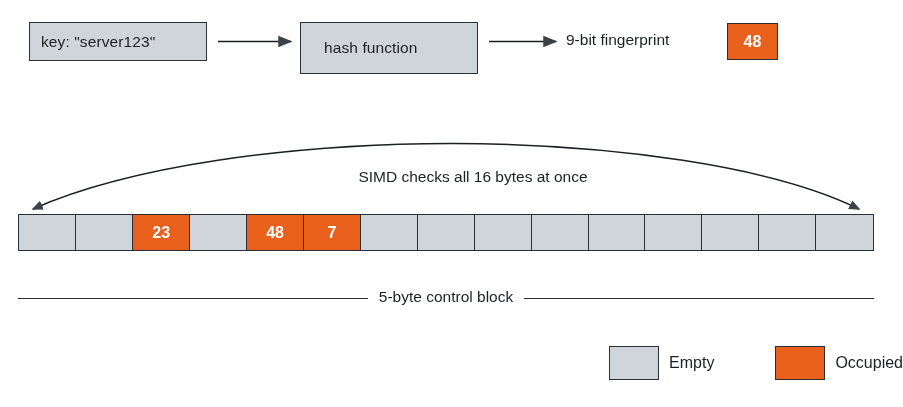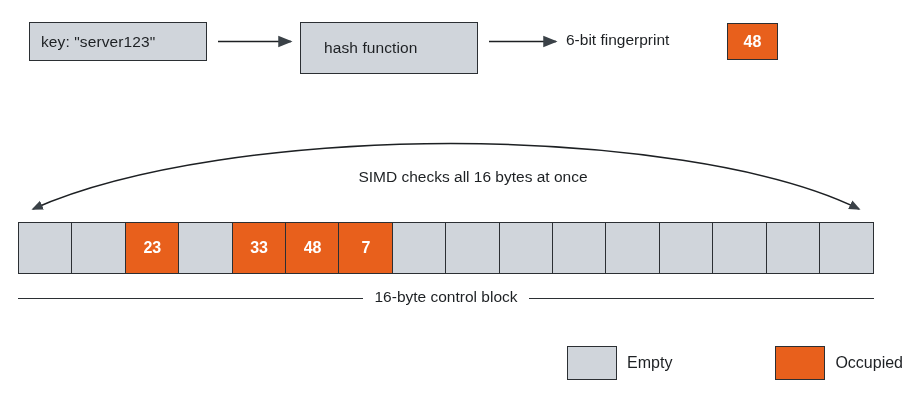--- a/index.html
+++ b/index.html
@@ -73,23 +73,23 @@
     text-align: center;
     font-size: 15.5px;
     color: #1d2023;
     padding-left: 43px;
   }
 
   
   #control-block {
     position: absolute;
     left: 18px;
-    top: 222px;
+    top: 214px;
     width: 856px;
-    height: 52px;
+    height: 37px;
     display: flex;
     box-sizing: border-box;
   }
   .cell {
     flex: 1 1 0;
     box-sizing: border-box;
     border: 1.6px solid #2b2f33;
     margin-right: -1.6px;
     background: #d0d5db;
     display: flex;
@@ -134,21 +134,21 @@
     left: 0; right: 0;
     top: 346px;
     display: flex;
     justify-content: flex-end;
     align-items: center;
   }
   .legend-item {
     display: flex;
     align-items: center;
   }
-  .legend-item + .legend-item { margin-left: 103px; }
+  .legend-item + .legend-item { margin-left: 61px; }
   .swatch {
     width: 50px;
     height: 34px;
     box-sizing: border-box;
     border: 1.6px solid #2b2f33;
   }
   .swatch.empty    { background: #d0d5db; }
   .swatch.occupied { background: #e8601c; }
   .legend-label {
     margin-left: 10px;
@@ -176,48 +176,47 @@
 
   <path d="M451,143.5 C 290,144 130,166 33,209" fill="none" stroke="#1d2023" stroke-width="1.5" marker-end="url(#arrowhead-curve)"></path>
 
   <path d="M451,143.5 C 612,144 772,166 859,209" fill="none" stroke="#1d2023" stroke-width="1.5" marker-end="url(#arrowhead-curve)"></path>
 </svg>
 
 <div class="box" id="key-box">key: "server123"</div>
 
 <div class="box" id="hash-box">hash function</div>
 
-<div id="fingerprint-label">6-bit fingerprint</div>
+<div id="fingerprint-label">9-bit fingerprint</div>
 
 <div class="box orange" id="fingerprint-value">48</div>
 
 <div id="simd-caption">SIMD checks all 16 bytes at once</div>
 
 <div id="control-block">
     <div class="cell"></div>
     <div class="cell"></div>
     <div class="cell occupied">23</div>
     <div class="cell"></div>
-    <div class="cell occupied">33</div>
     <div class="cell occupied">48</div>
     <div class="cell occupied">7</div>
     <div class="cell"></div>
     <div class="cell"></div>
     <div class="cell"></div>
     <div class="cell"></div>
     <div class="cell"></div>
     <div class="cell"></div>
     <div class="cell"></div>
     <div class="cell"></div>
     <div class="cell"></div>
   </div>
 
 <div id="block-caption-wrap">
   <span class="cap-rule"></span>
-  <span id="block-caption-text">16-byte control block</span>
+  <span id="block-caption-text">5-byte control block</span>
   <span class="cap-rule"></span>
 </div>
 
 <div id="legend">
     <div class="legend-item">
       <span class="swatch empty"></span>
       <span class="legend-label">Empty</span>
     </div>
     <div class="legend-item">
       <span class="swatch occupied"></span>

